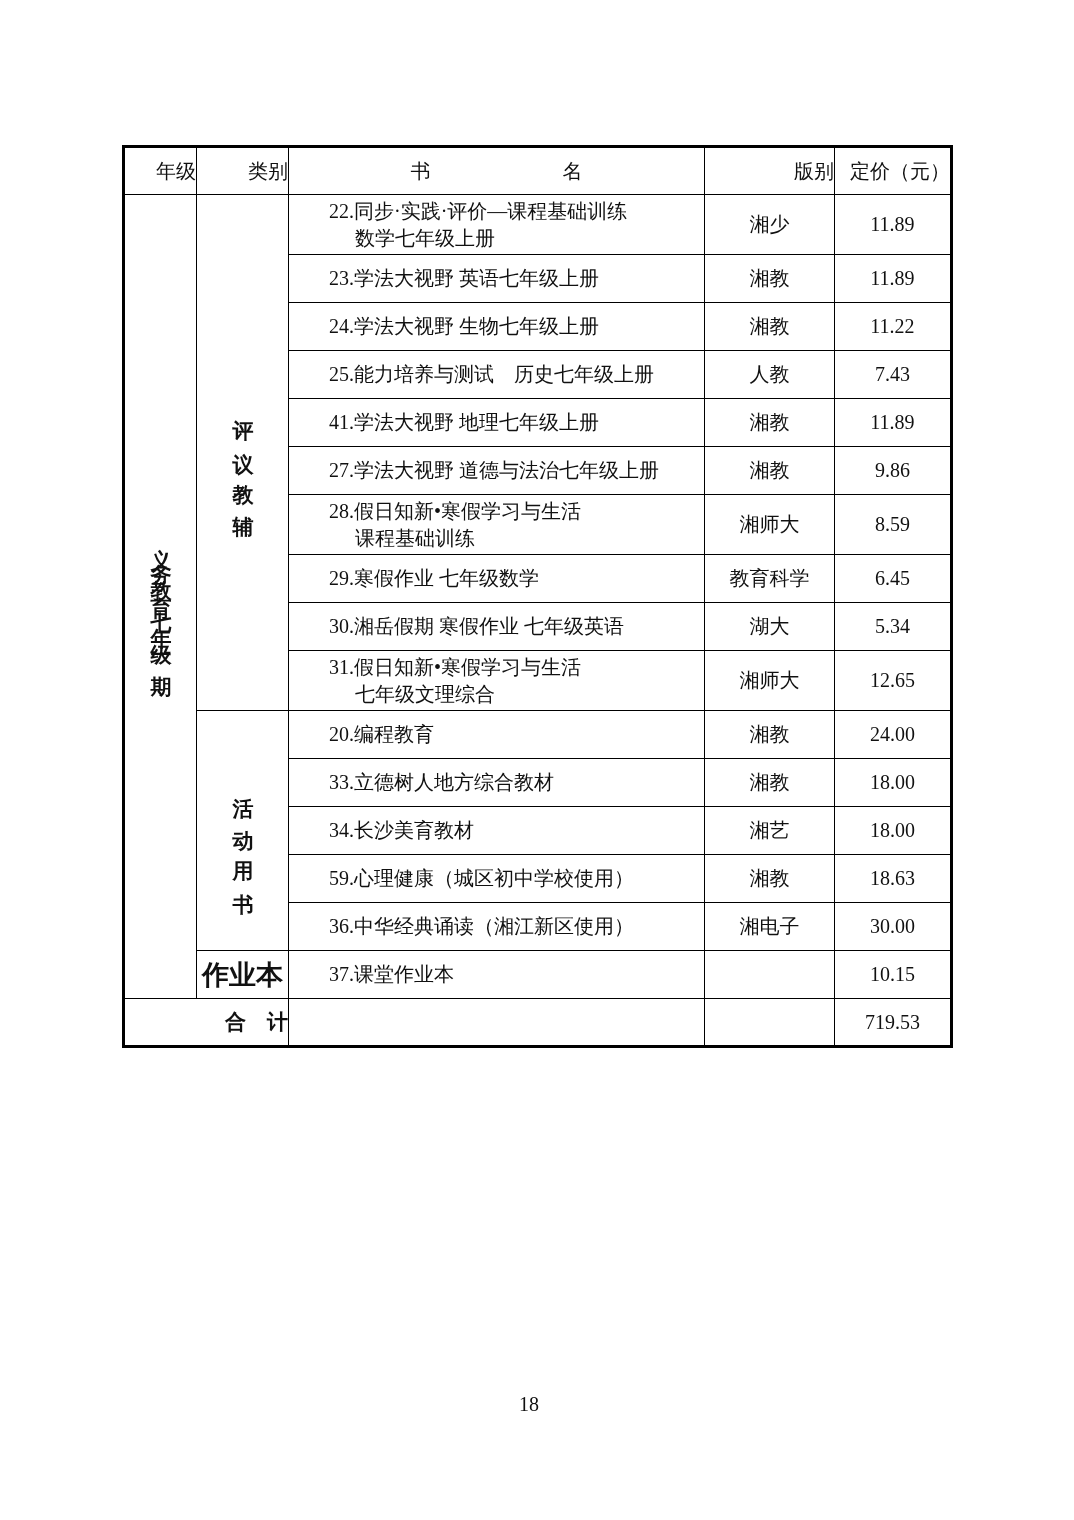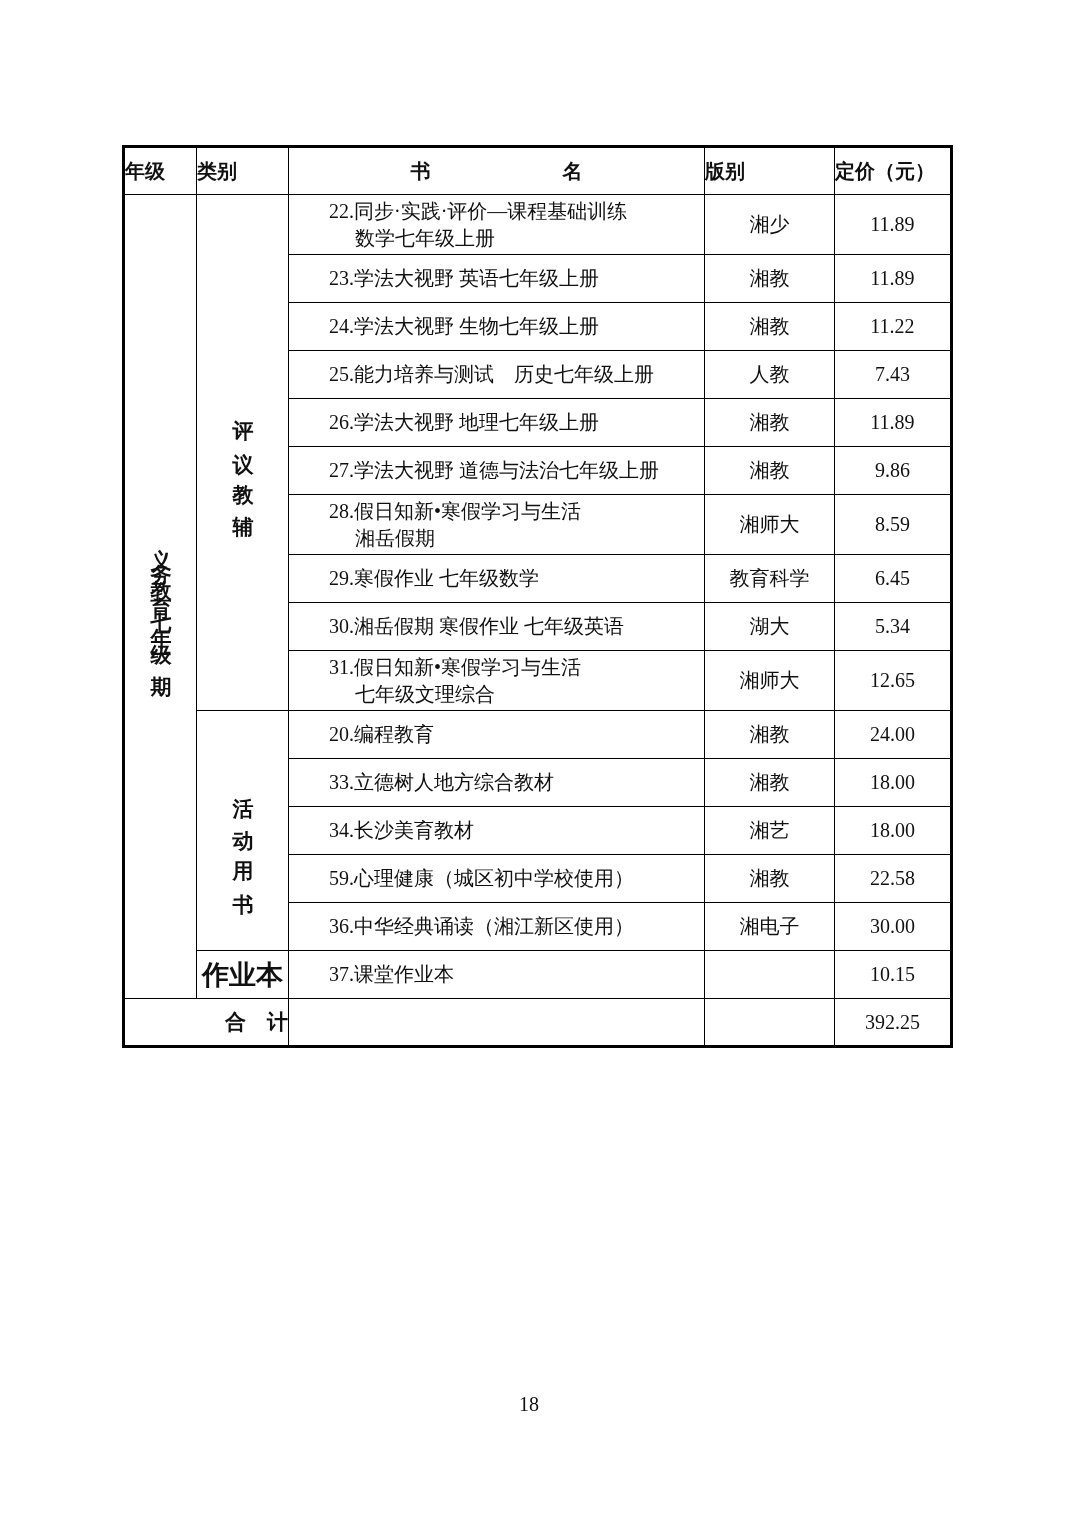--- a/index.html
+++ b/index.html
@@ -24,23 +24,23 @@
   }
   .book-table td, .book-table th {
     border: 1px solid #000000;
     padding: 0;
     overflow: hidden;
     background: #ffffff;
   }
   tr.h48 { height: 48px; }
   tr.h60 { height: 60px; }
   th {
-    font-weight: bold;
-    font-size: 20px;
-    text-align: left;
+    font-weight: normal;
+    font-size: 20px;
+    text-align: right;
     vertical-align: middle;
   }
   .book-name-header {
     display: flex;
     justify-content: center;
     gap: 132px;
   }
   .name-cell {
     text-align: left;
     vertical-align: middle;
@@ -150,38 +150,38 @@
   <tr class="h48">
     <td class="name-cell">
       <div class="name-line">25.能力培养与测试　历史七年级上册</div>
     </td>
     <td class="pub-cell">人教</td>
     <td class="price-cell">7.43</td>
   </tr>
 
   <tr class="h48">
     <td class="name-cell">
-      <div class="name-line">26.学法大视野 地理七年级上册</div>
+      <div class="name-line">41.学法大视野 地理七年级上册</div>
     </td>
     <td class="pub-cell">湘教</td>
     <td class="price-cell">11.89</td>
   </tr>
 
   <tr class="h48">
     <td class="name-cell">
       <div class="name-line">27.学法大视野 道德与法治七年级上册</div>
     </td>
     <td class="pub-cell">湘教</td>
     <td class="price-cell">9.86</td>
   </tr>
 
   <tr class="h60">
     <td class="name-cell">
       <div class="name-line">28.假日知新•寒假学习与生活</div>
-      <div class="name-line indent">湘岳假期</div>
+      <div class="name-line indent">课程基础训练</div>
     </td>
     <td class="pub-cell">湘师大</td>
     <td class="price-cell">8.59</td>
   </tr>
 
   <tr class="h48">
     <td class="name-cell">
       <div class="name-line">29.寒假作业 七年级数学</div>
     </td>
     <td class="pub-cell">教育科学</td>
@@ -230,21 +230,21 @@
     </td>
     <td class="pub-cell">湘艺</td>
     <td class="price-cell">18.00</td>
   </tr>
 
   <tr class="h48">
     <td class="name-cell">
       <div class="name-line">59.心理健康（城区初中学校使用）</div>
     </td>
     <td class="pub-cell">湘教</td>
-    <td class="price-cell">22.58</td>
+    <td class="price-cell">18.63</td>
   </tr>
 
   <tr class="h48">
     <td class="name-cell">
       <div class="name-line">36.中华经典诵读（湘江新区使用）</div>
     </td>
     <td class="pub-cell">湘电子</td>
     <td class="price-cell">30.00</td>
   </tr>
 
@@ -254,18 +254,18 @@
       <div class="name-line">37.课堂作业本</div>
     </td>
     <td class="pub-cell"></td>
     <td class="price-cell">10.15</td>
   </tr>
 
   <tr class="h48">
     <td class="total-cell" colspan="2">合　计</td>
     <td></td>
     <td></td>
-    <td class="price-cell">392.25</td>
+    <td class="price-cell">719.53</td>
   </tr>
 </tbody>
   </table>
 
 <div class="page-number">18</div>
 
 </body></html>

